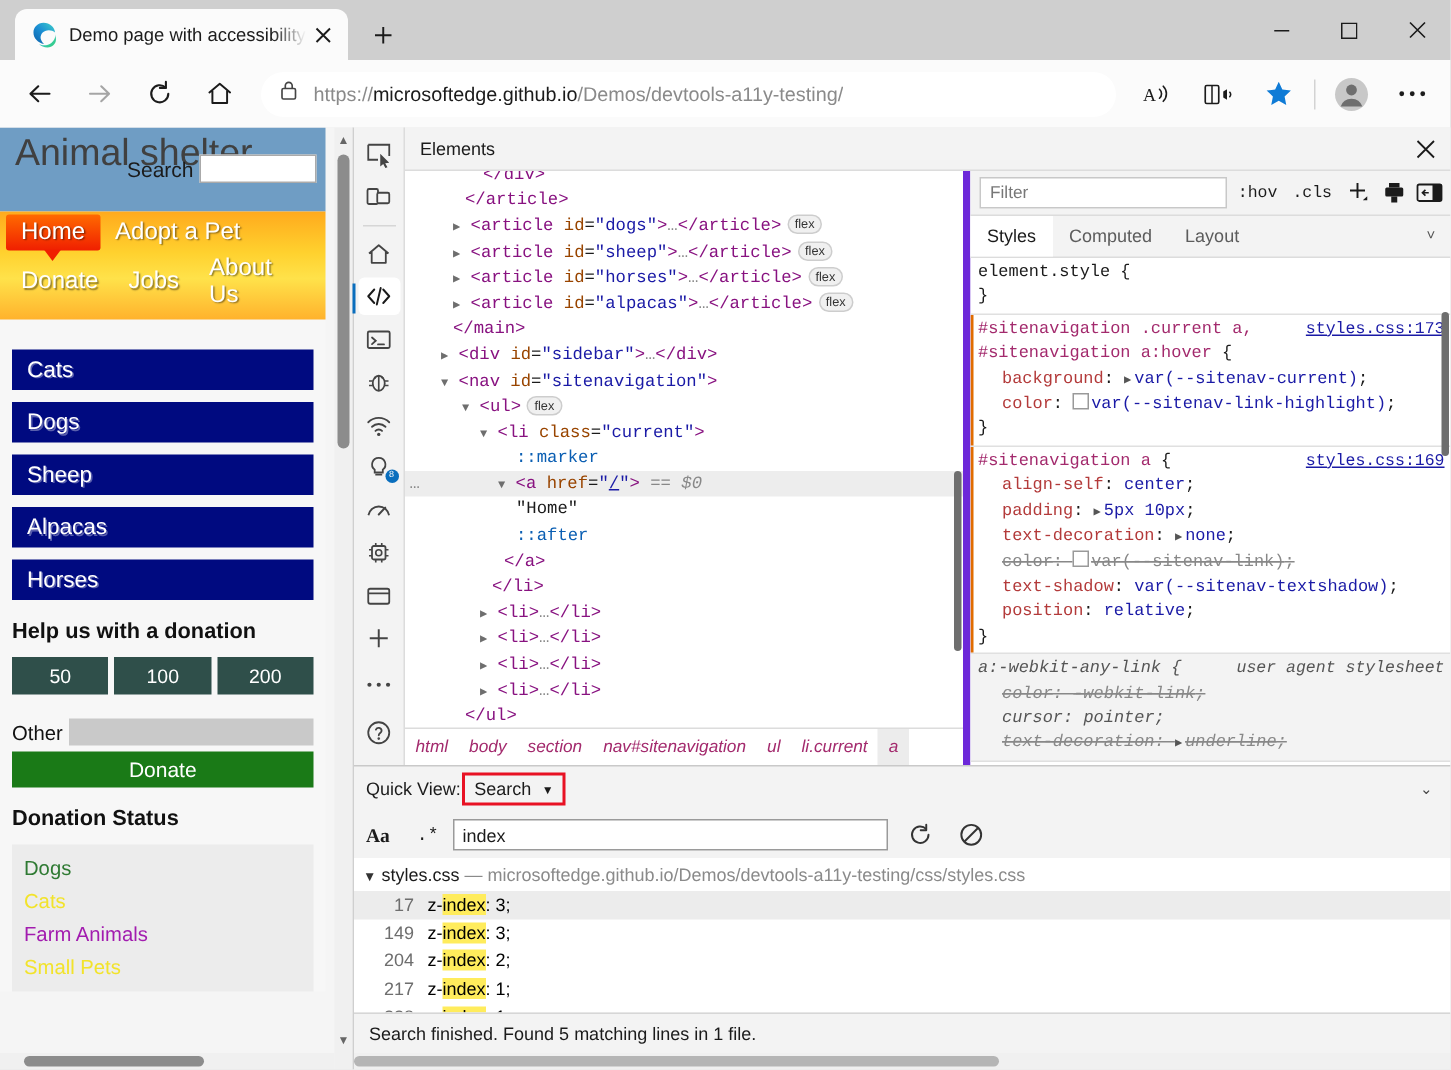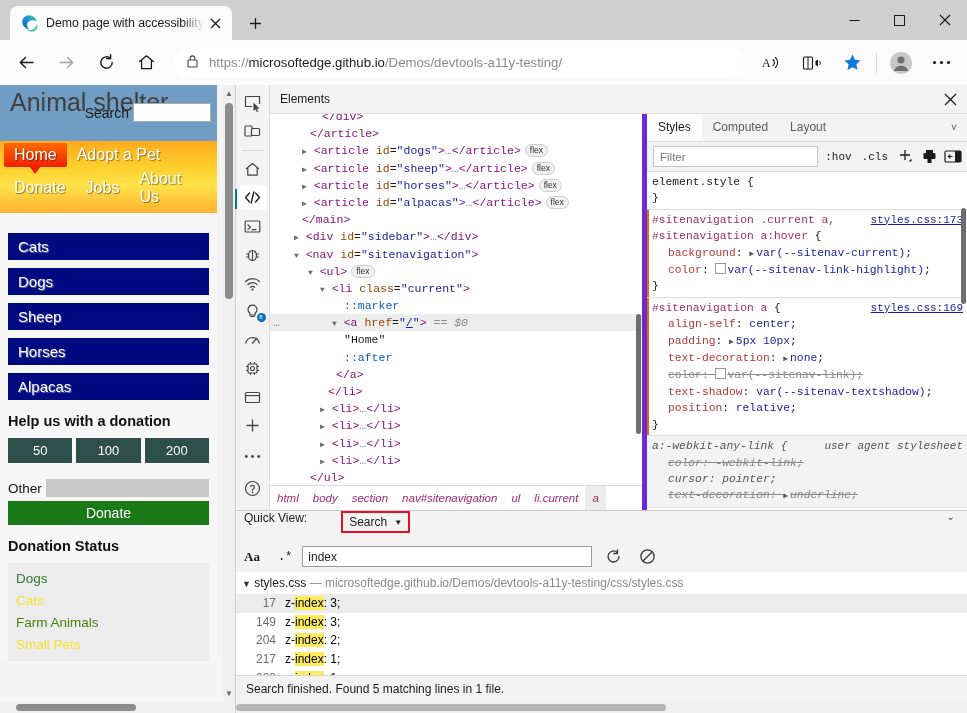--- a/index.html
+++ b/index.html
@@ -174,21 +174,21 @@
   .strike .prop,.strike .val{color:#888 !important;text-decoration:line-through;}
   .swatch{display:inline-block;width:9px;height:9px;border:1px solid #999;background:#fff;vertical-align:-1px;margin-right:1px;}
   .arrow-t{display:inline-block;color:#555;font-size:8px;margin-right:2px;}
   .indent{padding-left:16px;}
   .orange-edge{position:absolute;left:0;top:0;bottom:0;width:2px;background:#e06c00;}
   #style-vscroll{position:absolute;right:0;top:0;width:8px;height:100%;}
   #style-vthumb{position:absolute;right:1px;top:36px;width:5px;height:96px;background:#6e6e6e;border-radius:3px;}
 
   
   #drawer{height:202px;background:#f3f3f3;border-top:1px solid #c9c9c9;display:flex;flex-direction:column;}
-  #qv-bar{height:30px;display:flex;align-items:flex-start;padding-left:8px;gap:33px;}
+  #qv-bar{height:30px;display:flex;align-items:center;padding-left:8px;}
   #qv-label{font-size:12px;color:#1b1b1b;}
   #qv-select{
     border:2px solid #e81123;display:flex;align-items:center;padding:2px 6px 2px 6px;margin-left:1px;
   }
   #qv-sel-text{font-size:12px;color:#1b1b1b;}
   #qv-caret{margin-left:7px;font-size:8px;color:#1b1b1b;}
   #qv-chev{margin-left:auto;margin-right:12px;font-size:10px;color:#444;}
   #srch-bar{height:31px;display:flex;align-items:center;padding-left:8px;}
   #aa{font-family:"Liberation Serif",serif;font-weight:700;font-size:13px;color:#1b1b1b;}
   #regex{font-family:"Liberation Mono",monospace;font-size:12px;color:#1b1b1b;margin-left:18px;}
@@ -356,38 +356,38 @@
             <span class="navlink">Donate</span>
             <span class="navlink">Jobs</span>
             <span class="navlink">About Us</span>
           </div>
         </div>
         <div id="pgbody">
           <div style="height:10px"></div>
           <div class="animbtn">Cats</div>
           <div class="animbtn">Dogs</div>
           <div class="animbtn">Sheep</div>
+          <div class="animbtn">Alpacas</div>
           <div class="animbtn">Horses</div>
-          <div class="animbtn">Alpacas</div>
           <div class="sect-h">Help us with a donation</div>
           <div id="donrow">
             <span class="donbtn">50</span>
             <span class="donbtn">100</span>
             <span class="donbtn">200</span>
           </div>
           <div id="otherrow">
             <span id="otherlbl">Other</span>
             <span id="otherinput"></span>
           </div>
           <div id="donate">Donate</div>
           <div class="sect-h">Donation Status</div>
           <div id="statuslist">
             <div class="statline" style="color:#2f7a33">Dogs</div>
             <div class="statline" style="color:#f2e32a">Cats</div>
-            <div class="statline" style="color:#4d7c0f">Farm Animals</div>
+            <div class="statline" style="color:#a21caf">Farm Animals</div>
             <div class="statline" style="color:#f2e32a">Small Pets</div>
           </div>
         </div>
       </div>
       <div id="pg-vscroll">
         <div class="sb-arrow" style="top:0">▲</div>
         <div id="pg-vthumb"></div>
         <div class="sb-arrow" style="bottom:12px">▼</div>
       </div>
       <div id="pg-hscroll">
@@ -536,26 +536,20 @@
                 <span class="crumb">body</span>
                 <span class="crumb">section</span>
                 <span class="crumb">nav#sitenavigation</span>
                 <span class="crumb">ul</span>
                 <span class="crumb">li.current</span>
                 <span class="crumb sel">a</span>
               </div>
             </div>
 
             <div id="stylepane">
-              <div id="st-tabs">
-                <span class="sttab sel">Styles</span>
-                <span class="sttab">Computed</span>
-                <span class="sttab">Layout</span>
-                <span id="st-chev">˅</span>
-              </div>
               <div id="st-filterbar">
                 <span id="st-filter">Filter</span>
                 <span class="stbtn">:hov</span>
                 <span class="stbtn">.cls</span>
                 <span class="sticon">
                   <svg width="17" height="17" viewBox="0 0 17 17">
                       <path d="M8 2 V12 M3 7 H13" stroke="#1b1b1b" stroke-width="1.3"></path>
                       <path d="M11.5 13.5 L14.5 13.5 L14.5 10.8 Z" fill="#1b1b1b"></path>
                     </svg>
                 </span>
@@ -567,20 +561,26 @@
                     </svg>
                 </span>
                 <span class="sticon">
                   <svg width="18" height="15" viewBox="0 0 18 15">
                       <rect x="1" y="2" width="16" height="11" rx="1.2" stroke="#1b1b1b" stroke-width="1.2" fill="none"></rect>
                       <rect x="11" y="2" width="6" height="11" fill="#1b1b1b"></rect>
                       <path d="M8.5 7.5 H4.5 M6.3 5.6 L4.3 7.5 L6.3 9.4" stroke="#1b1b1b" stroke-width="1.1" fill="none"></path>
                     </svg>
                 </span>
               </div>
+              <div id="st-tabs">
+                <span class="sttab sel">Styles</span>
+                <span class="sttab">Computed</span>
+                <span class="sttab">Layout</span>
+                <span id="st-chev">˅</span>
+              </div>
               <div id="stylebody">
 
                 <div class="rule">
                   <div><span class="sel-txt" style="color:#1b1b1b">element.style {</span></div>
                   <div>}</div>
                 </div>
 
                 <div class="rule">
                   <div class="orange-edge"></div>
                   <div><span class="sel-txt">#sitenavigation .current a,</span><span class="src">styles.css:173</span></div>

